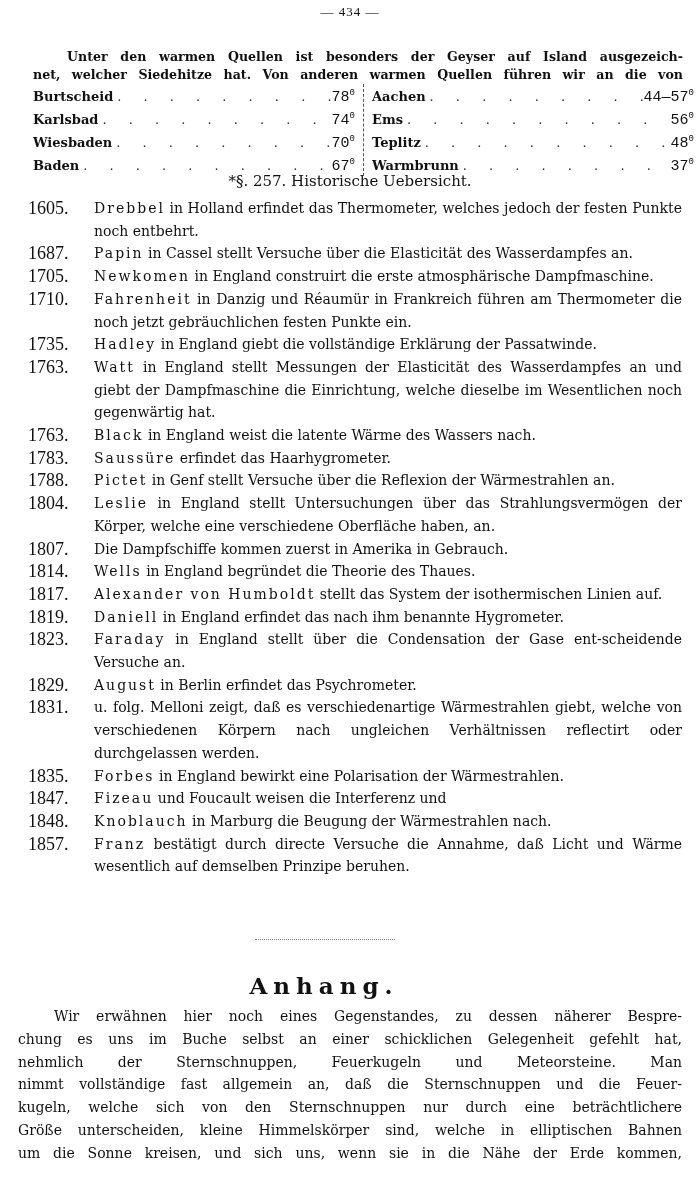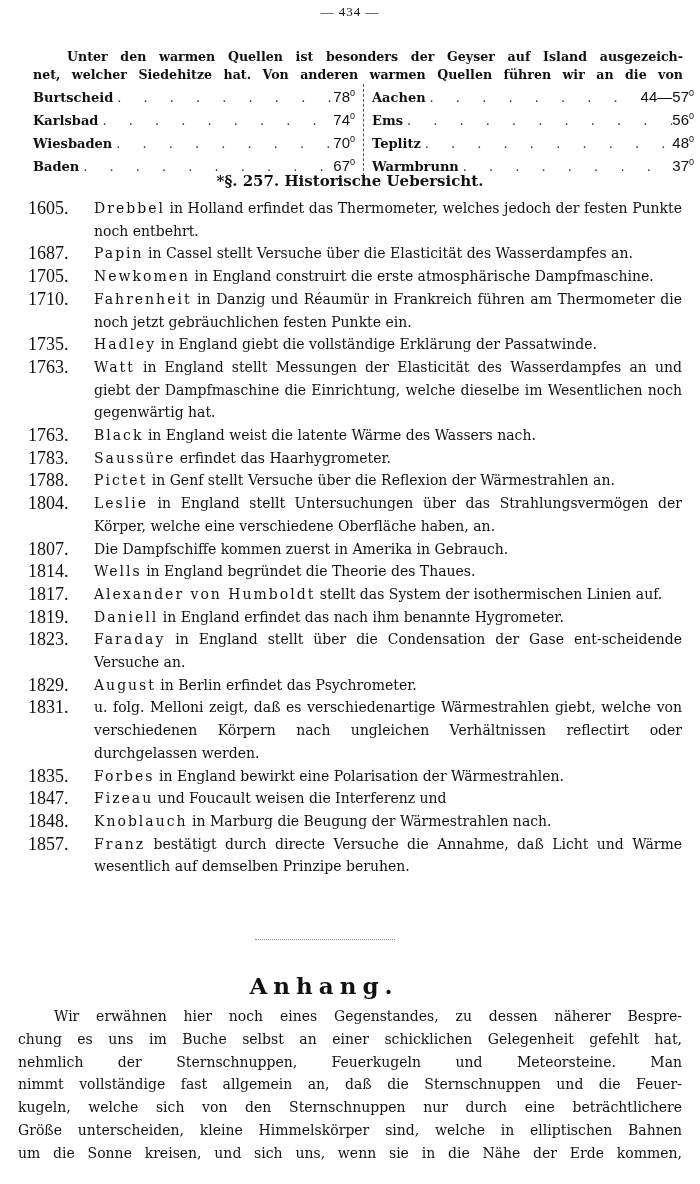--- a/index.html
+++ b/index.html
@@ -67,33 +67,33 @@
     .spring-name { font-weight: bold; }
     .spring-dots {
       flex: 1;
       overflow: hidden;
       letter-spacing: 9px;
       color: #333;
       padding-left: 4px;
     }
     .spring-dots::after { content: ". . . . . . . . . . . . . . . . . . . ."; }
     .spring-temp {
-      font-family: Liberation Sans, sans-serif;
+      font-family: Liberation Mono, monospace;
       font-size: 15px;
     }
     .deg { font-size: 9px; vertical-align: super; }
 
     .section-title {
       position: absolute;
       top: 172px;
       left: 0;
       width: 700px;
       text-align: center;
       font-family: "DejaVu Serif", serif;
-      font-weight: bold;
+      font-weight: normal;
       font-size: 15px;
     }
     .timeline {
       position: absolute;
       left: 28px;
       top: 197px;
       width: 654px;
       font-size: 14px;
       line-height: 22.7px;
     }

